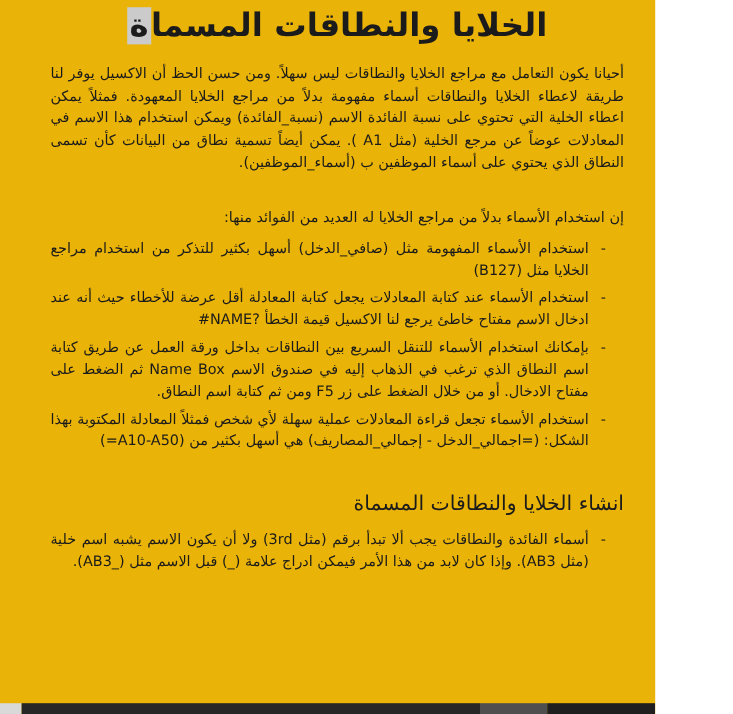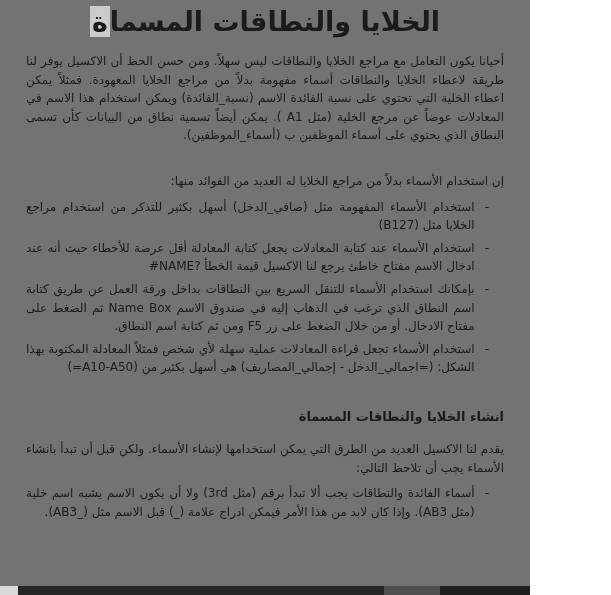--- a/index.html
+++ b/index.html
@@ -1,23 +1,24 @@
 <!DOCTYPE html>
 <html lang="ar"><head>
 <meta charset="utf-8">
 <style>
   html,body{margin:0;padding:0;background:#fff;}
   .page{
     position:relative;
     width:530px;height:595px;
-    background:#737373;
+    background:#eab308;
     overflow:hidden;
     direction:rtl;
     color:#1b1b1b;
     font-family:"DejaVu Sans",sans-serif;
+    padding-left:16px;
   }
   .doc-title{
     margin:4px 0 0;
     text-align:center;
     font-size:27px;
     font-weight:bold;
     line-height:1.3;
     letter-spacing:0;
   }
   .doc-title .hl{
@@ -39,22 +40,22 @@
   }
   ul.dashlist li{
     display:flex;
     gap:10px;
     margin:0 0 4px;
   }
   ul.dashlist .dash{flex:0 0 auto;}
   ul.dashlist .txt{flex:1 1 auto;text-align:justify;}
   .section-heading{
     margin:30px 0 0;
-    font-size:13px;
-    font-weight:bold;
+    font-size:17px;
+    font-weight:normal;
   }
   .bottom-bar{
     position:absolute;
     left:0;right:0;bottom:0;
     height:9px;
     display:flex;
     direction:ltr;
   }
   .bottom-bar .seg-light{width:18px;background:#d9d9d9;}
   .bottom-bar .seg-dark1{flex:1 1 auto;background:#262626;}
@@ -89,21 +90,20 @@
       </li>
       <li>
         <span class="dash">-</span>
         <span class="txt">استخدام الأسماء تجعل قراءة المعادلات عملية سهلة لأي شخص فمثلاً المعادلة المكتوبة بهذا الشكل: (=اجمالي_الدخل - إجمالي_المصاريف) هي أسهل بكثير من ‭(=A10-A50)‬</span>
       </li>
     </ul>
 
     <h2 class="section-heading">انشاء الخلايا والنطاقات المسماة</h2>
 
 
-    <p class="para">يقدم لنا الاكسيل العديد من الطرق التي يمكن استخدامها لإنشاء الأسماء. ولكن قبل أن تبدأ بانشاء الأسماء يجب أن تلاحظ التالي:</p>
 
     <ul class="dashlist">
       <li>
         <span class="dash">-</span>
         <span class="txt">أسماء الفائدة والنطاقات يجب ألا تبدأ برقم (مثل 3rd) ولا أن يكون الاسم يشبه اسم خلية (مثل AB3). وإذا كان لابد من هذا الأمر فيمكن ادراج علامة (_) قبل الاسم مثل (_AB3).</span>
       </li>
     </ul>
 
   </div>
 

